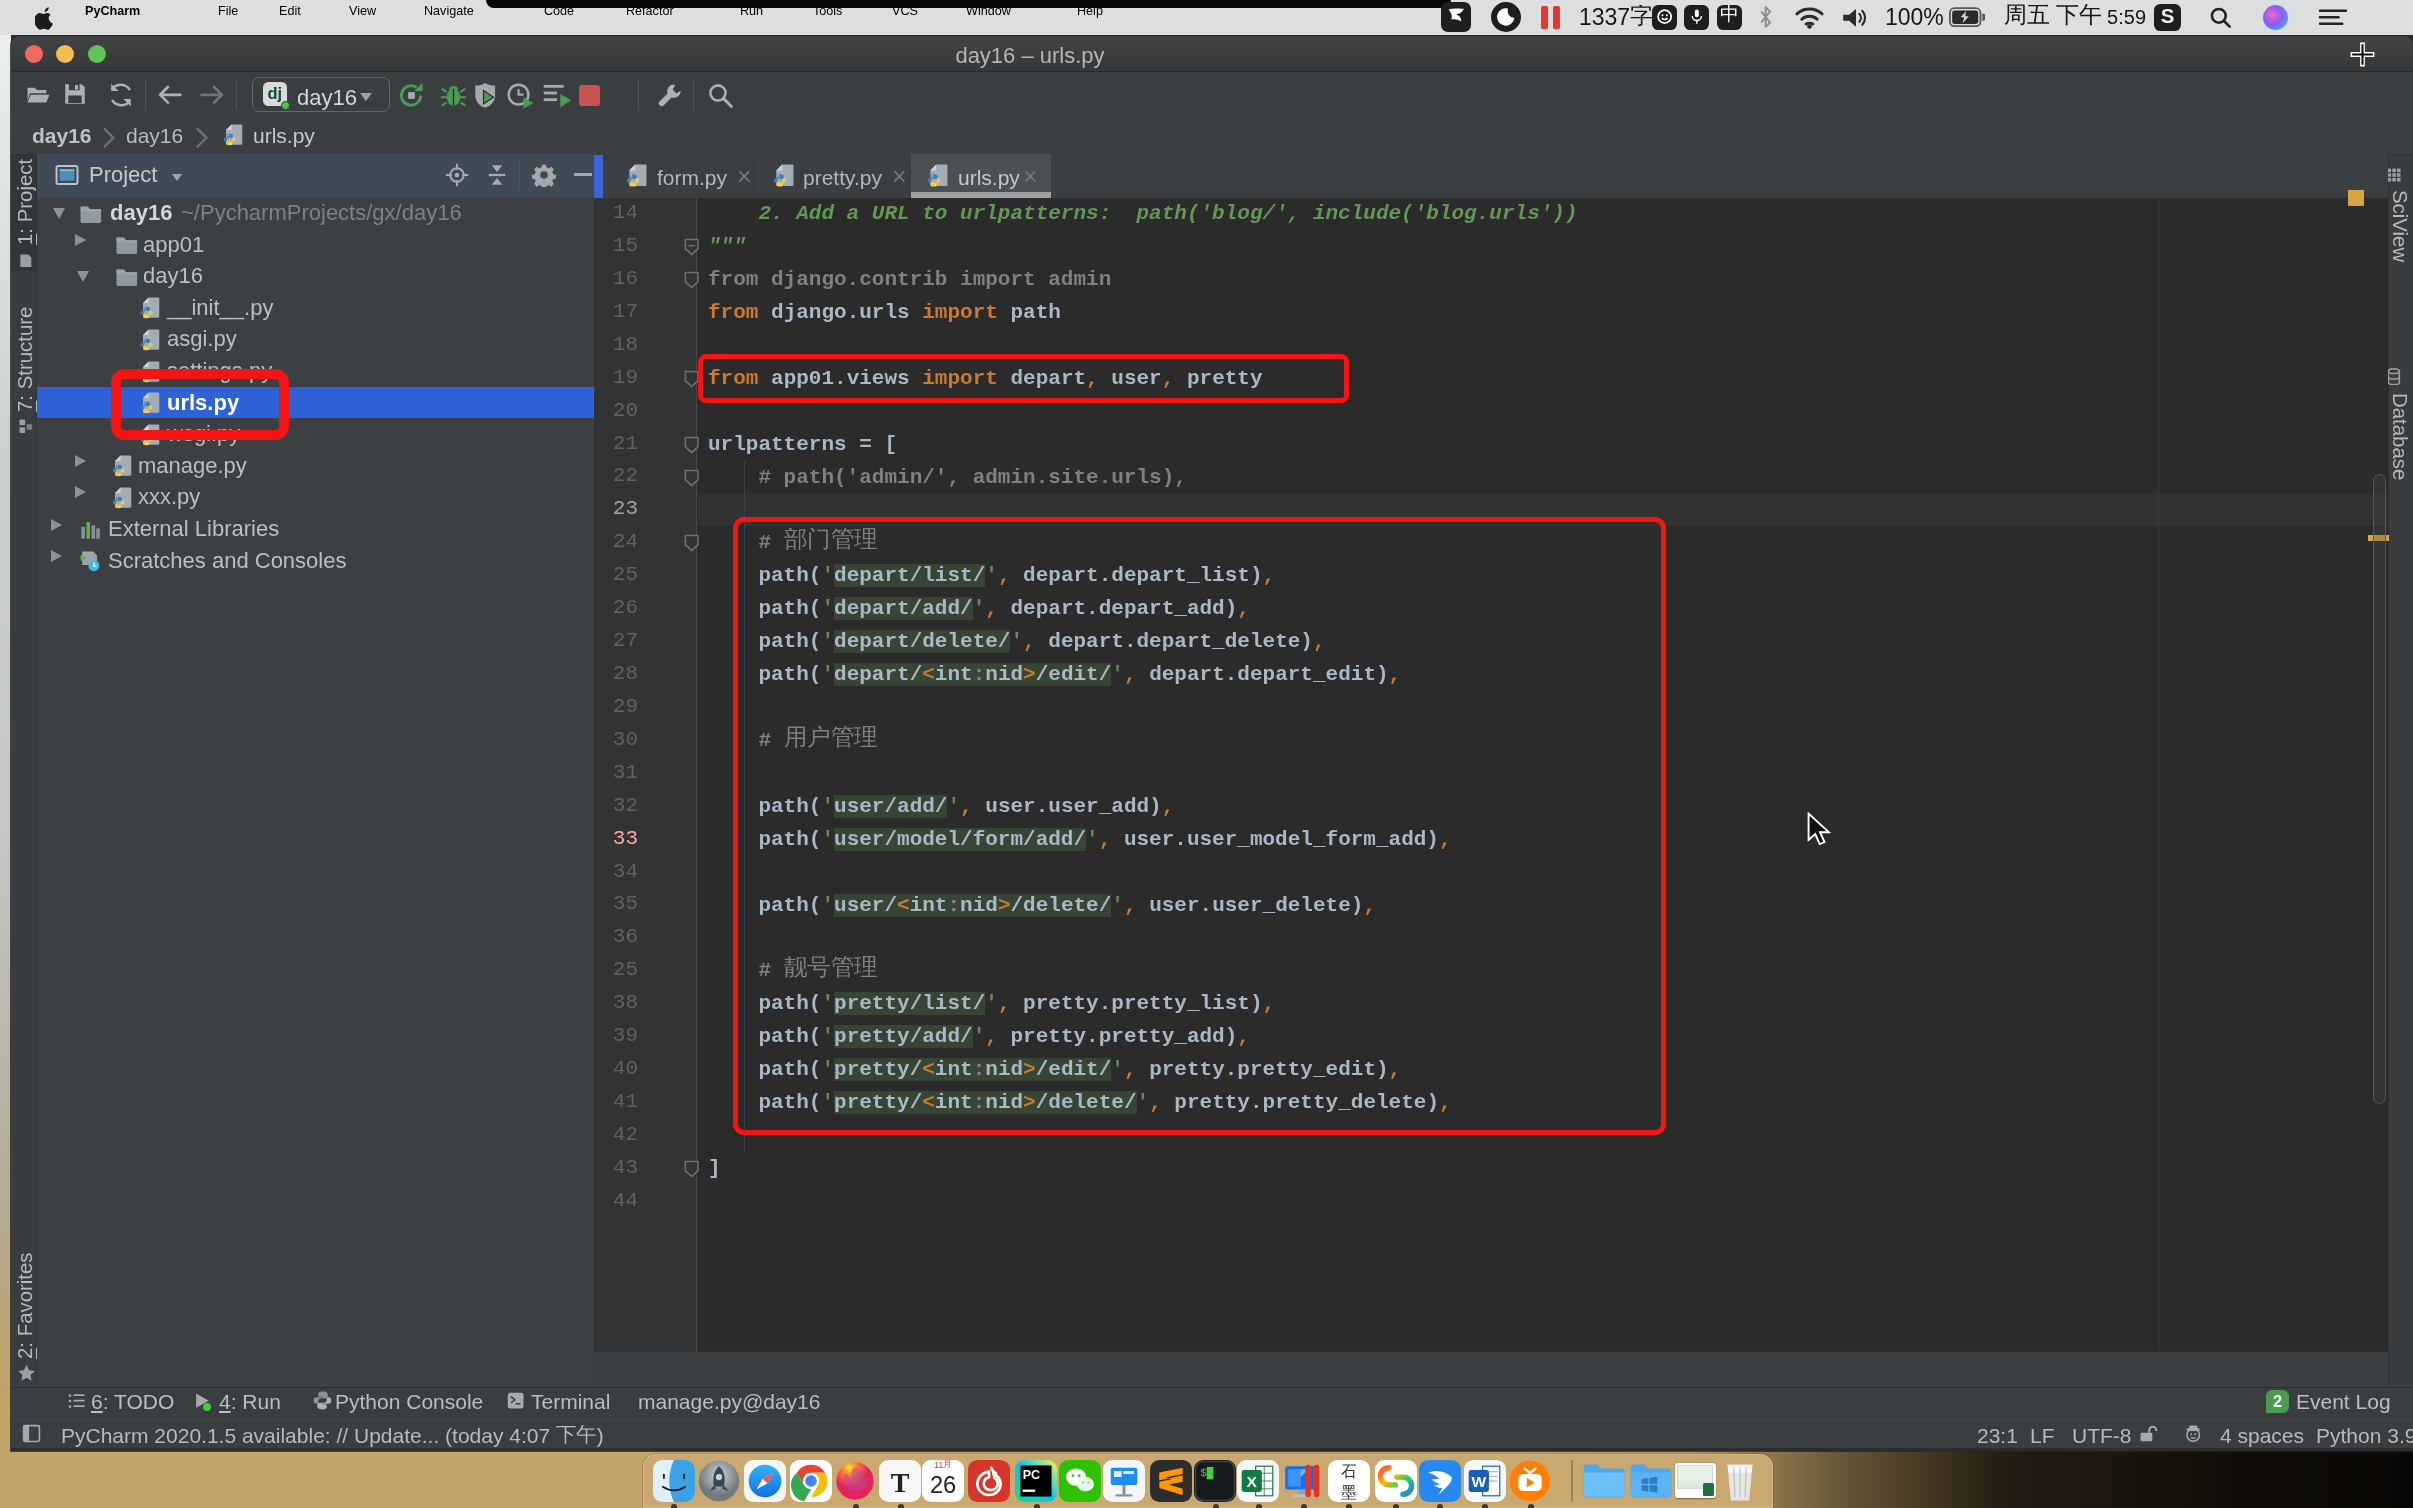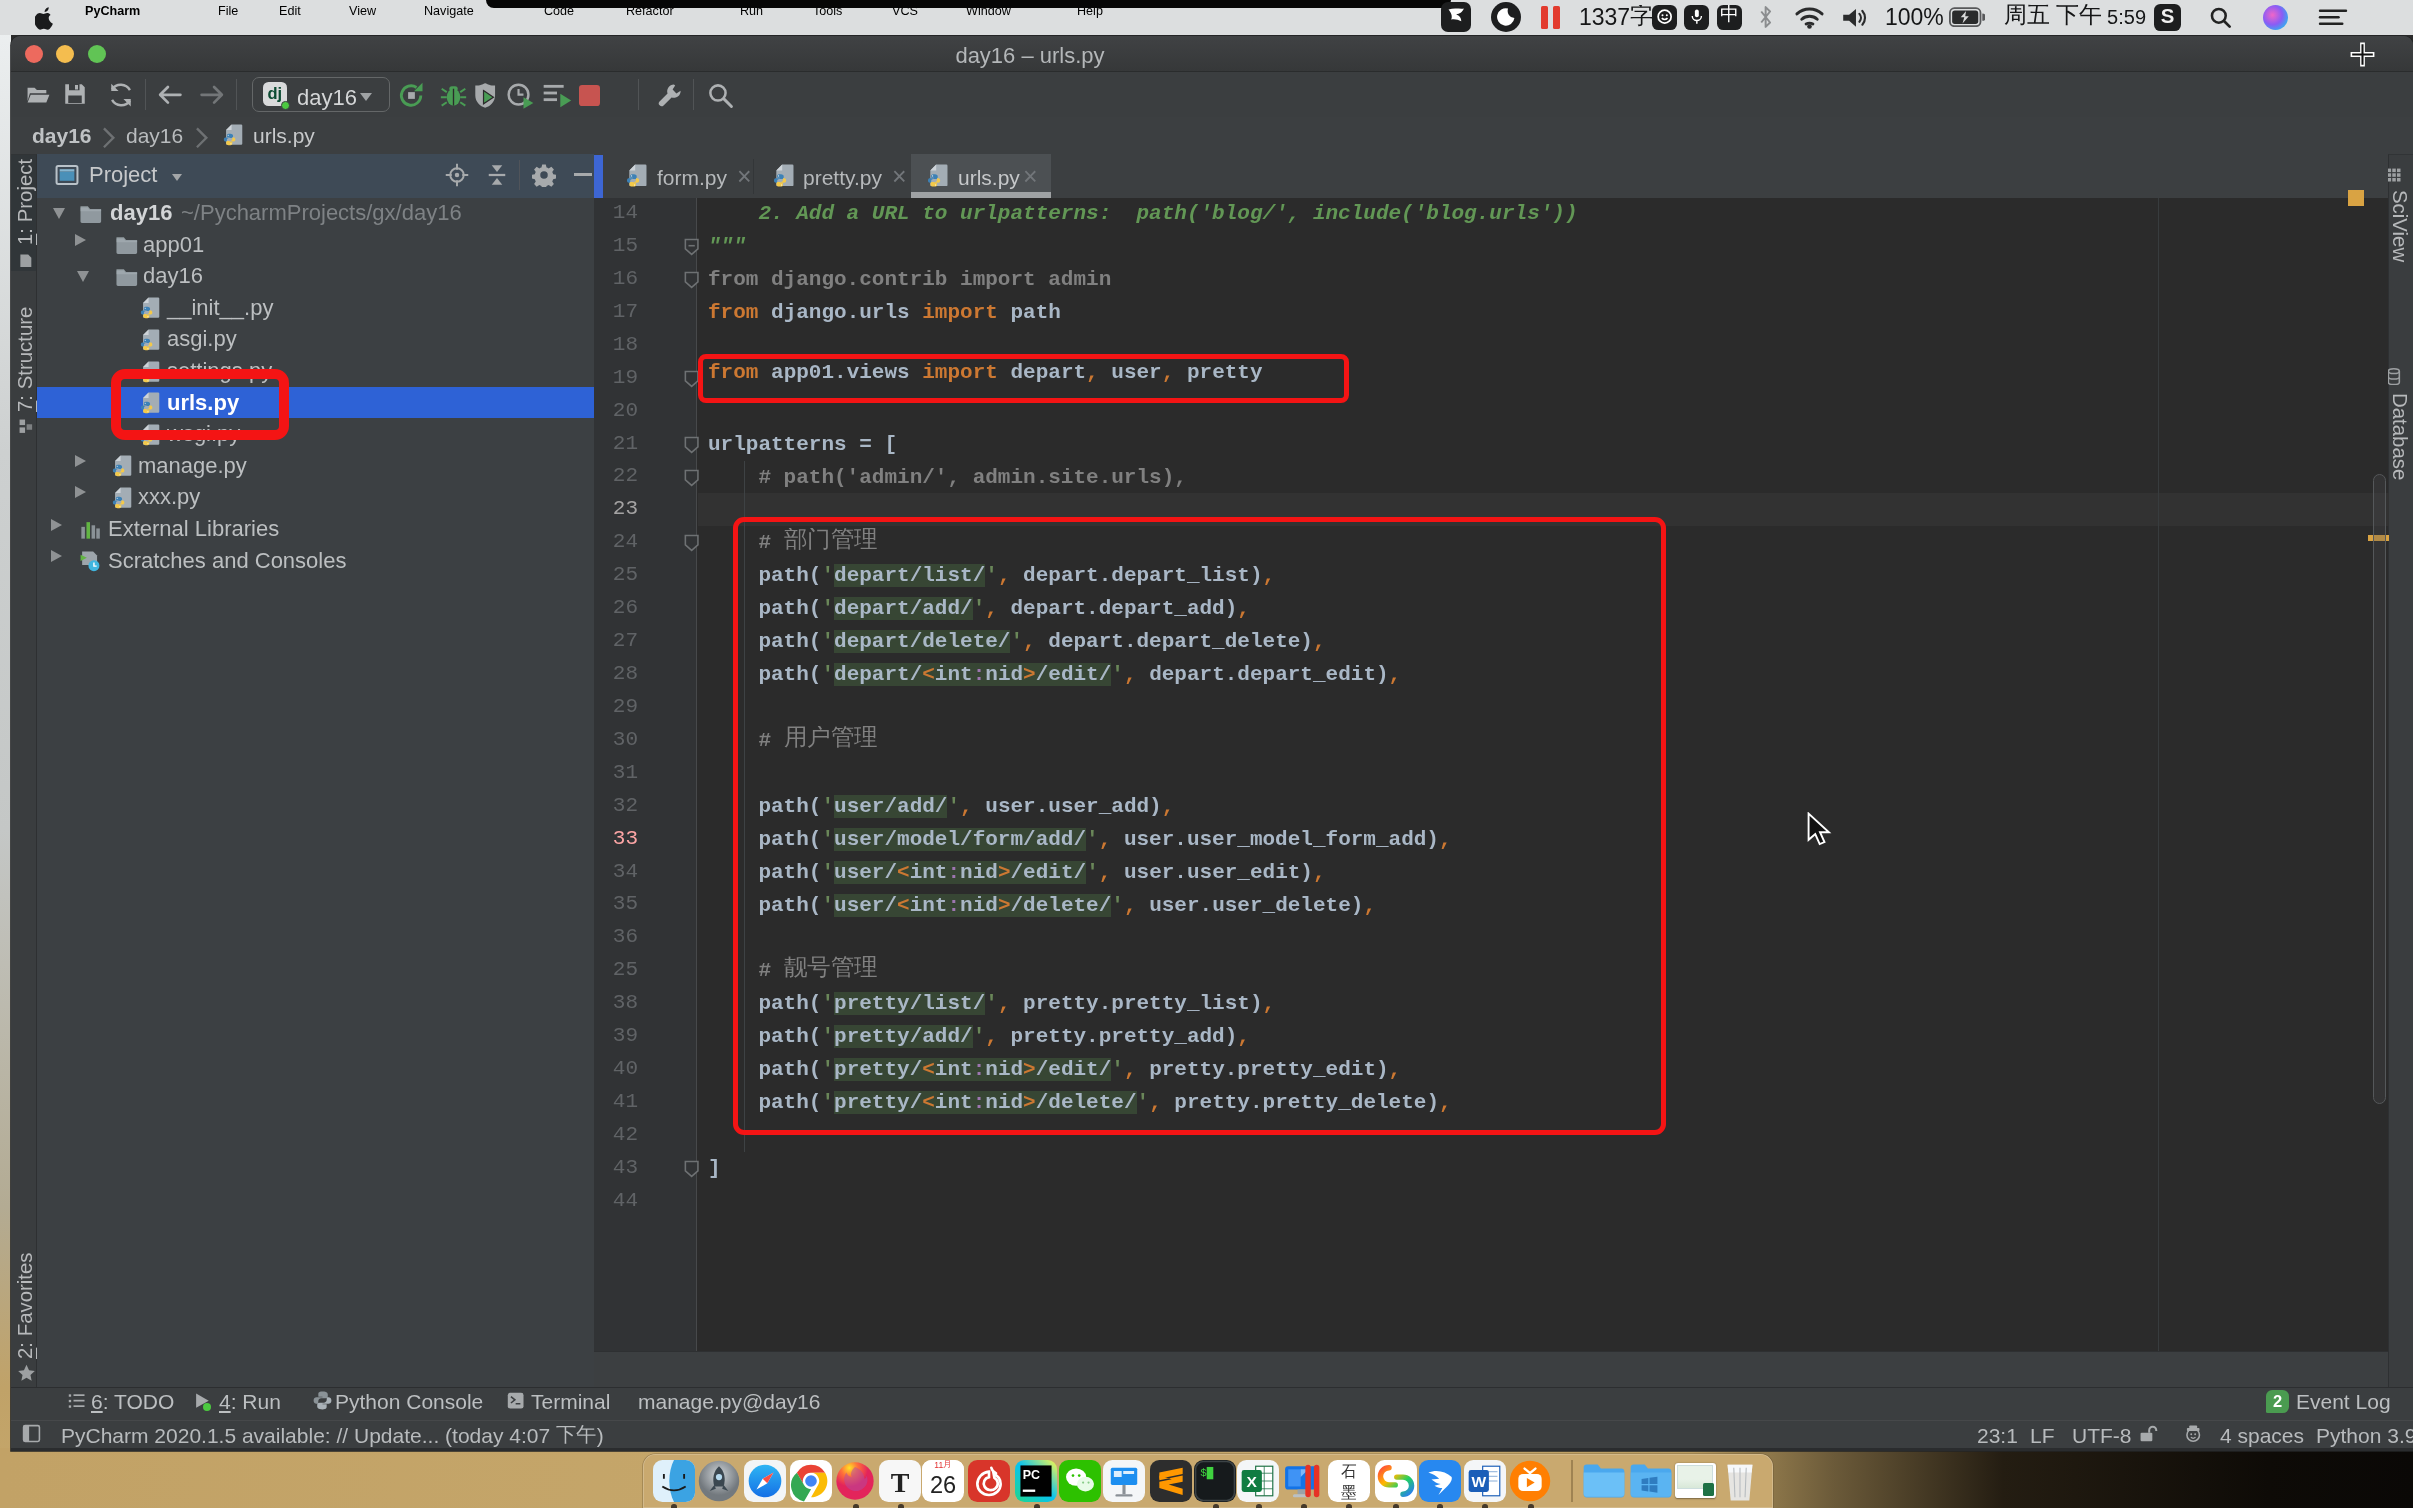--- a/index.html
+++ b/index.html
@@ -574,21 +574,21 @@
     </svg>
     <svg class="abs" style="left:89px;top:961px" width="17.3" height="19" viewBox="0 0 22 24">
       <path d="M3 3 h16 v12 l-8 7 l-8 -7 z" fill="#313335" stroke="#6e7173" stroke-width="2"></path>
     </svg>
     <div class="abs" style="left:150px;top:263px;width:0.8px;height:691px;background:#3e4244"></div>
     <div class="abs" style="left:1564px;top:0;width:0.8px;height:1153px;background:#383c3e"></div>
     <div class="cl" style="top:-0.8px"><span class="d">    2. Add a URL to urlpatterns:  path('blog/', include('blog.urls'))</span></div>
     <div class="cl" style="top:32px"><span class="d">"""</span></div>
     <div class="cl" style="top:65px"><span class="g">from django.contrib import admin</span></div>
     <div class="cl" style="top:98px"><span class="k">from</span> django.urls <span class="k">import</span> path</div>
-    <div class="cl" style="top:158px"><span class="k">from</span> app01.views <span class="k">import</span> depart<span class="o">,</span> user<span class="o">,</span> pretty</div>
+    <div class="cl" style="top:164px"><span class="k">from</span> app01.views <span class="k">import</span> depart<span class="o">,</span> user<span class="o">,</span> pretty</div>
     <div class="cl" style="top:230px">urlpatterns = [</div>
     <div class="cl" style="top:263px"><span class="c">    # path('admin/', admin.site.urls),</span></div>
     <div class="cl" style="top:328px"><span class="c">    # </span><svg class="cjk" style="width:23.6px;height:23.6px;vertical-align:-0.16em;color:#808080;" viewBox="0 0 1024 1024">
         <use href="#cj_bu"></use>
       </svg><svg class="cjk" style="width:23.6px;height:23.6px;vertical-align:-0.16em;color:#808080;" viewBox="0 0 1024 1024">
         <use href="#cj_men"></use>
       </svg><svg class="cjk" style="width:23.6px;height:23.6px;vertical-align:-0.16em;color:#808080;" viewBox="0 0 1024 1024">
         <use href="#cj_guan"></use>
       </svg><svg class="cjk" style="width:23.6px;height:23.6px;vertical-align:-0.16em;color:#808080;" viewBox="0 0 1024 1024">
         <use href="#cj_li"></use>
@@ -601,21 +601,20 @@
         <use href="#cj_yong"></use>
       </svg><svg class="cjk" style="width:23.6px;height:23.6px;vertical-align:-0.16em;color:#808080;" viewBox="0 0 1024 1024">
         <use href="#cj_hu"></use>
       </svg><svg class="cjk" style="width:23.6px;height:23.6px;vertical-align:-0.16em;color:#808080;" viewBox="0 0 1024 1024">
         <use href="#cj_guan"></use>
       </svg><svg class="cjk" style="width:23.6px;height:23.6px;vertical-align:-0.16em;color:#808080;" viewBox="0 0 1024 1024">
         <use href="#cj_li"></use>
       </svg></div>
     <div class="cl" style="top:592px">    path(<span class="s">'</span><span class="hl">user/add/</span><span class="s">'</span><span class="o">,</span> user.user_add)<span class="o">,</span></div>
     <div class="cl" style="top:625px">    path(<span class="s">'</span><span class="hl">user/model/form/add/</span><span class="s">'</span><span class="o">,</span> user.user_model_form_add)<span class="o">,</span></div>
-    <div class="cl" style="top:658px">    path(<span class="s">'</span><span class="hl">user/<span class="o">&lt;</span>int<span class="p">:</span>nid<span class="o">&gt;</span>/edit/</span><span class="s">'</span><span class="o">,</span> user.user_edit)<span class="o">,</span></div>
     <div class="cl" style="top:691px">    path(<span class="s">'</span><span class="hl">user/<span class="o">&lt;</span>int<span class="p">:</span>nid<span class="o">&gt;</span>/delete/</span><span class="s">'</span><span class="o">,</span> user.user_delete)<span class="o">,</span></div>
     <div class="cl" style="top:756px"><span class="c">    # </span><svg class="cjk" style="width:23.6px;height:23.6px;vertical-align:-0.16em;color:#808080;" viewBox="0 0 1024 1024">
         <use href="#cj_liang"></use>
       </svg><svg class="cjk" style="width:23.6px;height:23.6px;vertical-align:-0.16em;color:#808080;" viewBox="0 0 1024 1024">
         <use href="#cj_hao"></use>
       </svg><svg class="cjk" style="width:23.6px;height:23.6px;vertical-align:-0.16em;color:#808080;" viewBox="0 0 1024 1024">
         <use href="#cj_guan"></use>
       </svg><svg class="cjk" style="width:23.6px;height:23.6px;vertical-align:-0.16em;color:#808080;" viewBox="0 0 1024 1024">
         <use href="#cj_li"></use>
       </svg></div>

